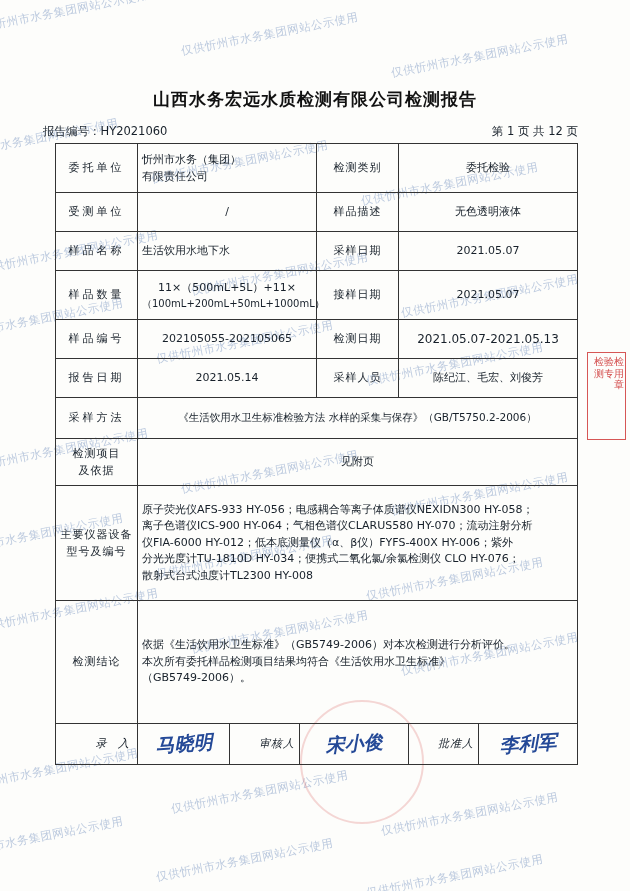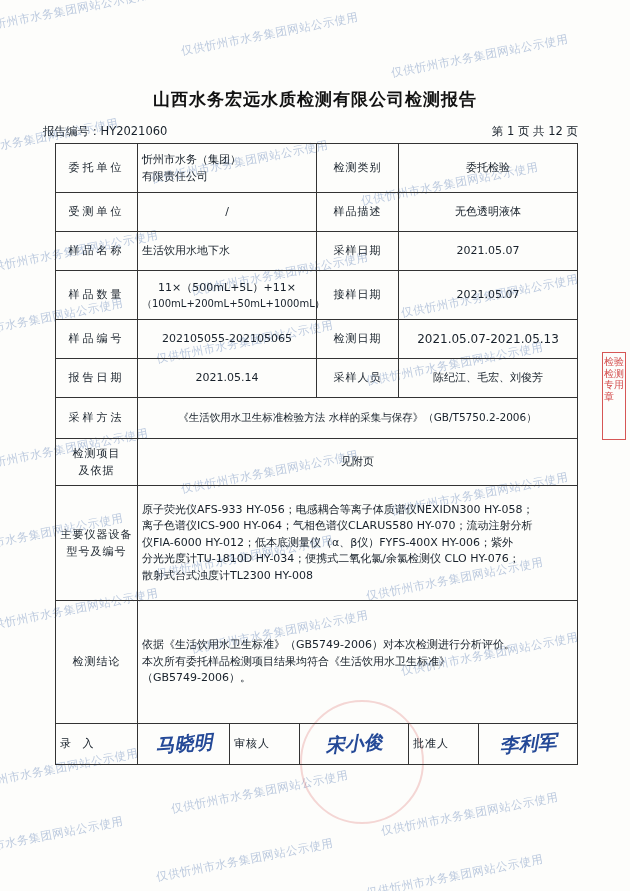--- a/index.html
+++ b/index.html
@@ -124,24 +124,25 @@
   .concl {
     text-align: left;
     line-height: 2.0;
     padding: 10px 9px;
     font-size: 11px;
   }
   .concl div { text-indent: 0; }
 
   
   td.sig-lbl {
-    text-align: left;
+    text-align: right;
     letter-spacing: 4px;
     font-size: 11.5px;
     width: 62px;
+    font-style: italic;
   }
   td.sig-cell {
     position: relative;
     height: 34px;
   }
   .sig {
     position: absolute;
     left: 50%;
     top: 50%;
     transform: translate(-50%, -52%) rotate(-4deg);
@@ -152,27 +153,27 @@
     font-weight: bold;
     white-space: nowrap;
     opacity: 0.92;
   }
 
   
   .stamp {
     position: absolute;
     right: 4px;
     top: 352px;
-    width: 24px;
+    width: 39px;
     height: 88px;
     border: 1px solid rgba(200, 30, 30, 0.75);
     color: rgba(200, 30, 30, 0.8);
     font-size: 10px;
     line-height: 1.15;
-    text-align: left;
+    text-align: right;
     padding: 3px 1px;
     box-sizing: border-box;
     z-index: 9;
     letter-spacing: 0px;
   }
 
   
   .seal {
     position: absolute;
     left: 300px;

